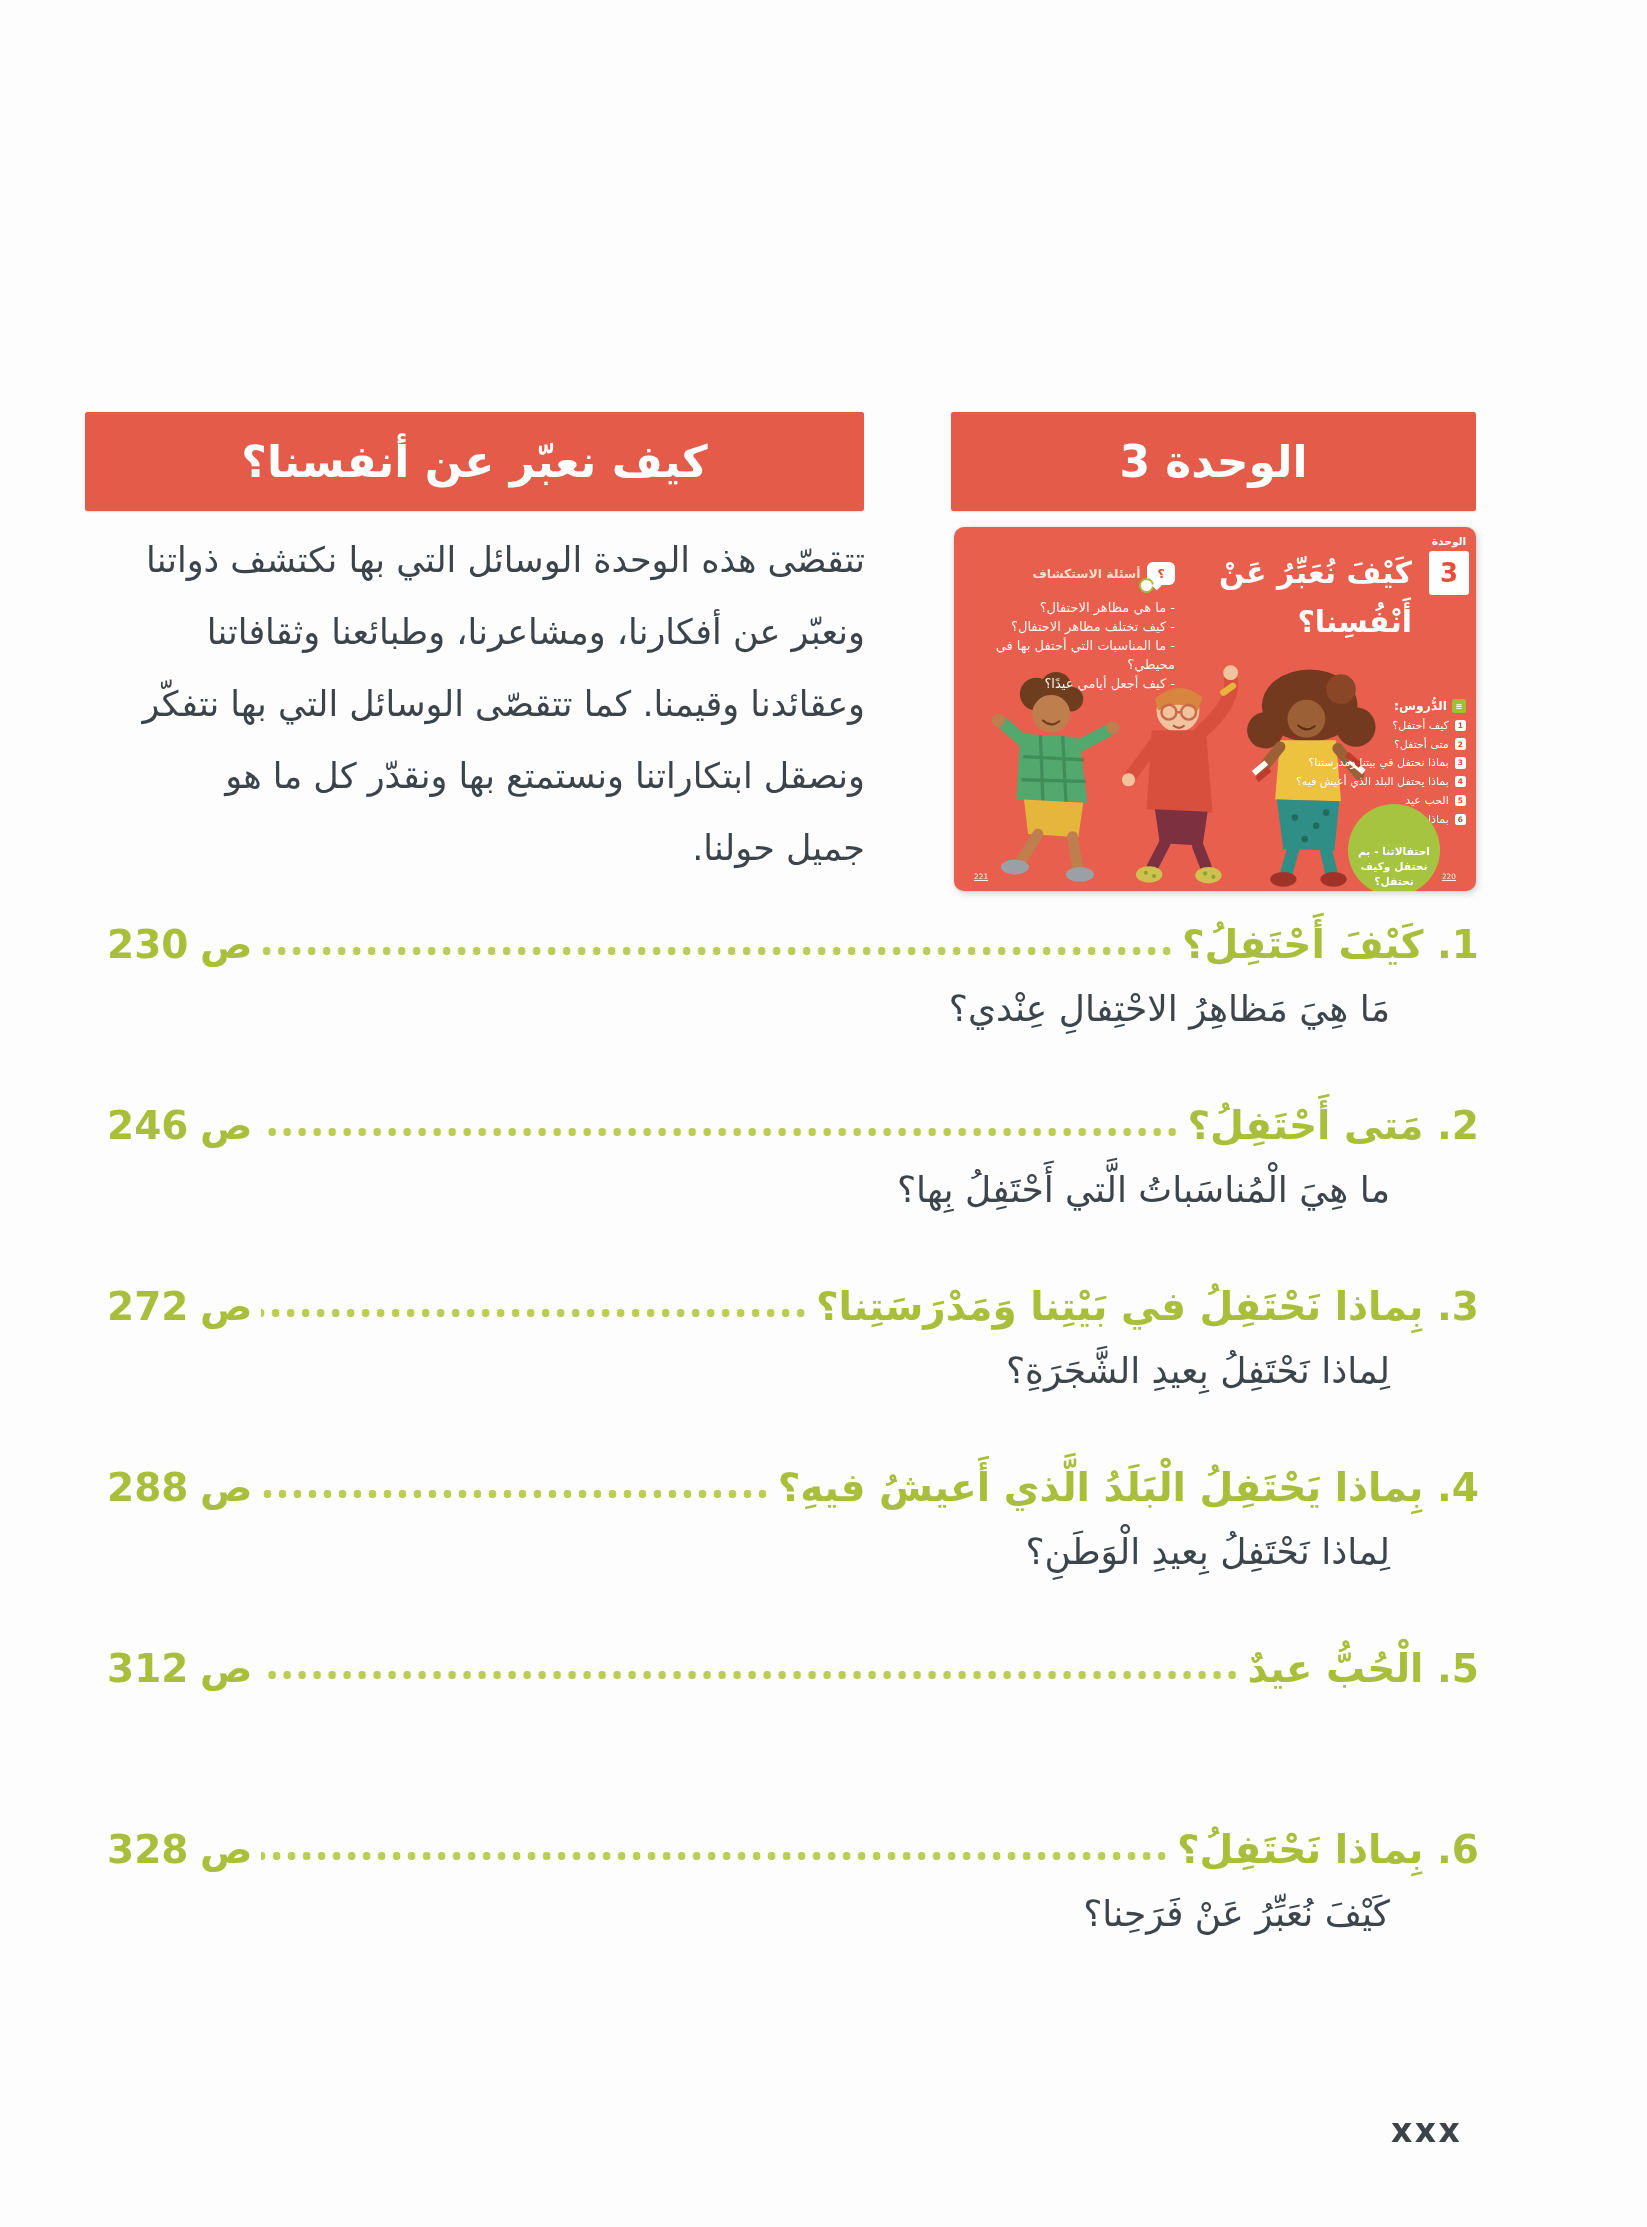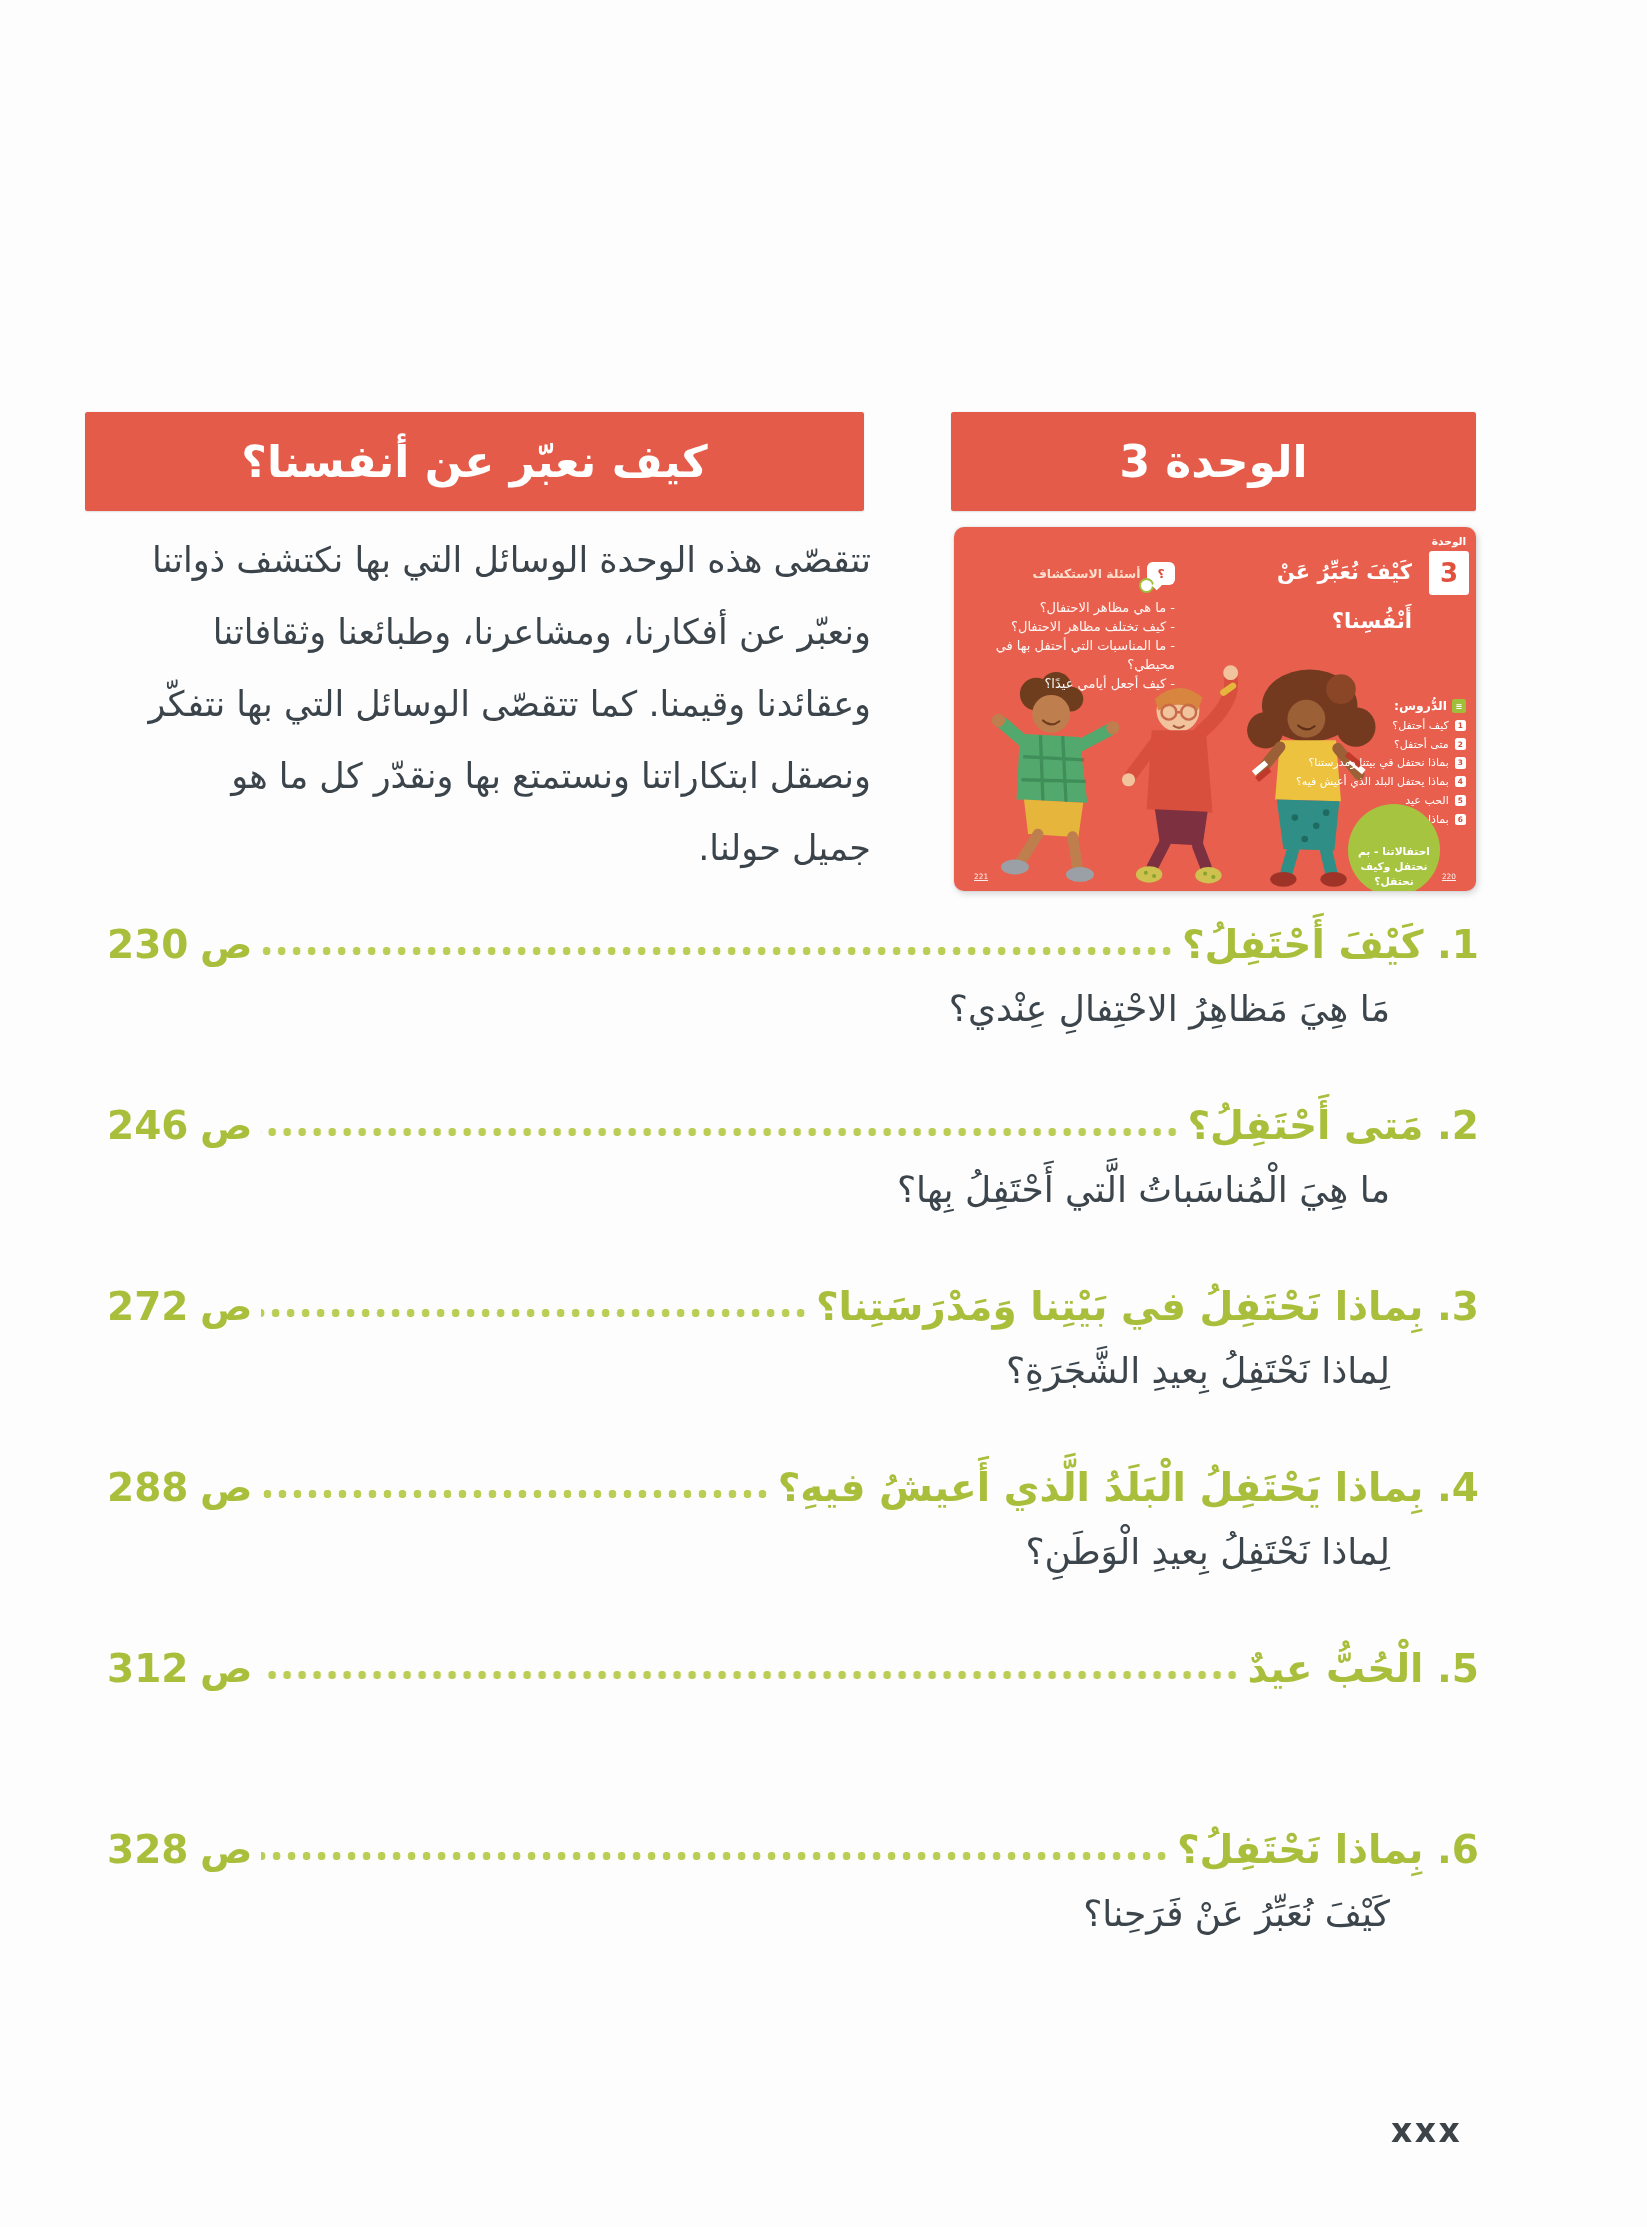--- a/index.html
+++ b/index.html
@@ -16,42 +16,42 @@
     background:#e45c49;border-radius:2.5px;
     color:#ffffff;font-weight:bold;font-size:44px;
     display:flex;align-items:center;justify-content:center;
     box-shadow:0 0.8px 1.6px rgba(0,0,0,.12);
   }
   .bar-left{left:85px;top:412px;width:779px;height:99px;}
   .bar-right{left:951px;top:412px;width:525px;height:99px;}
 
   
   .intro{
-    left:91px;top:524px;width:780px;
+    left:85px;top:524px;width:780px;
     direction:rtl;text-align:right;
     color:#3b434b;font-size:35px;line-height:72px;
   }
 
   
   .thumb{
     left:954px;top:527px;width:522px;height:364px;
     background:#e8604d;border-radius:10px;
     box-shadow:0 0 0 0.8px rgba(0,0,0,.05),1.6px 2.5px 6.6px rgba(0,0,0,.15);
     overflow:hidden;direction:rtl;
   }
   .thumb .unit-badge{right:3px;top:8.2px;width:48px;text-align:center;}
   .thumb .unit-badge .lbl{color:#fff;font-size:10.7px;font-weight:bold;}
   .thumb .unit-badge .box{
     margin:3.3px auto 0;width:40px;height:44px;background:#fff;border-radius:3.3px;
     color:#e0503c;font-size:26px;font-weight:bold;
     display:flex;align-items:center;justify-content:center;
   }
   .thumb .t-title{
     right:64px;top:21.4px;width:231px;direction:rtl;text-align:right;
-    color:#fff;font-weight:bold;font-size:21px;line-height:49px;
+    color:#fff;font-weight:bold;font-size:30px;line-height:49px;
   }
   .thumb .explore{left:15px;top:35px;width:206px;direction:rtl;}
   .thumb .explore .head{display:flex;align-items:center;justify-content:flex-start;gap:6.6px;}
   .thumb .explore .head .txt{color:#ffe0cd;font-weight:bold;font-size:12.4px;}
   .bubble{
     background:#fff;border-radius:5.8px;position:relative;
     display:flex;align-items:center;justify-content:center;
     color:#d84a36;font-weight:bold;
   }
   .bubble:after{

